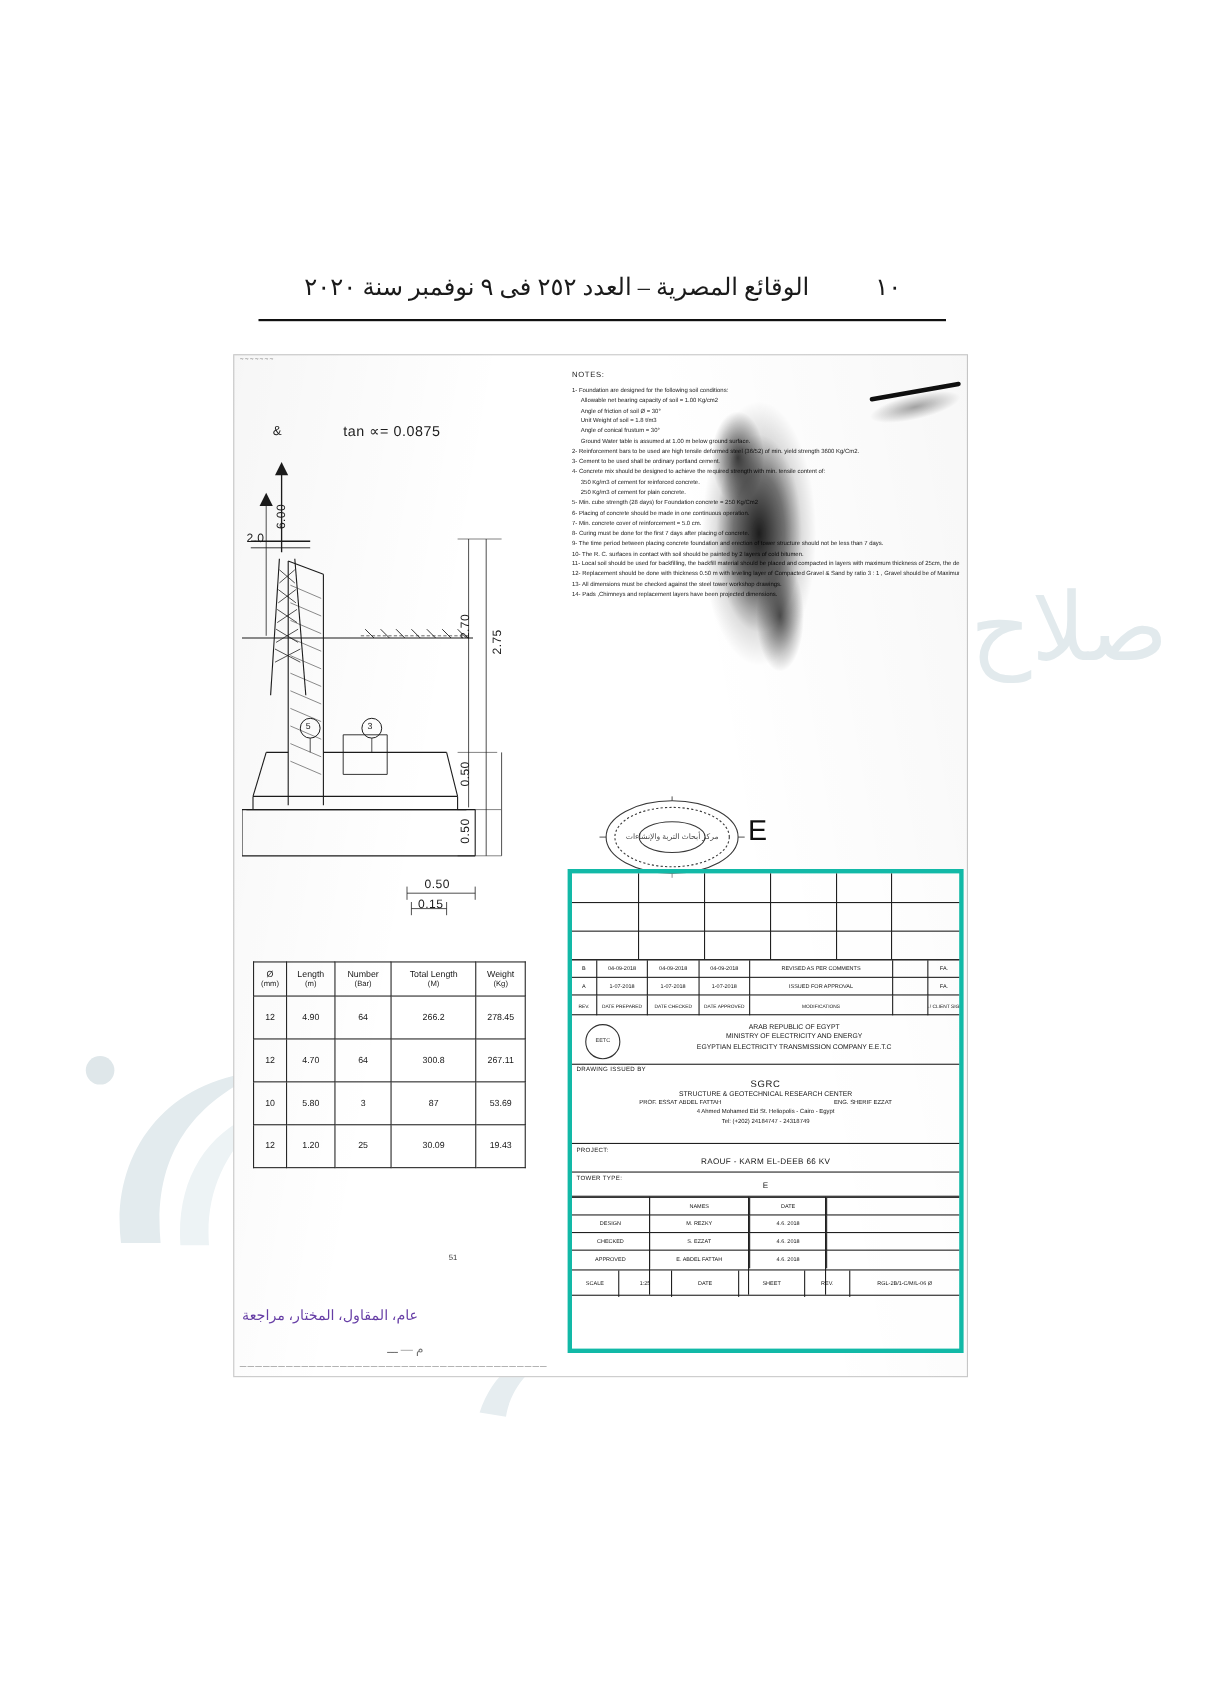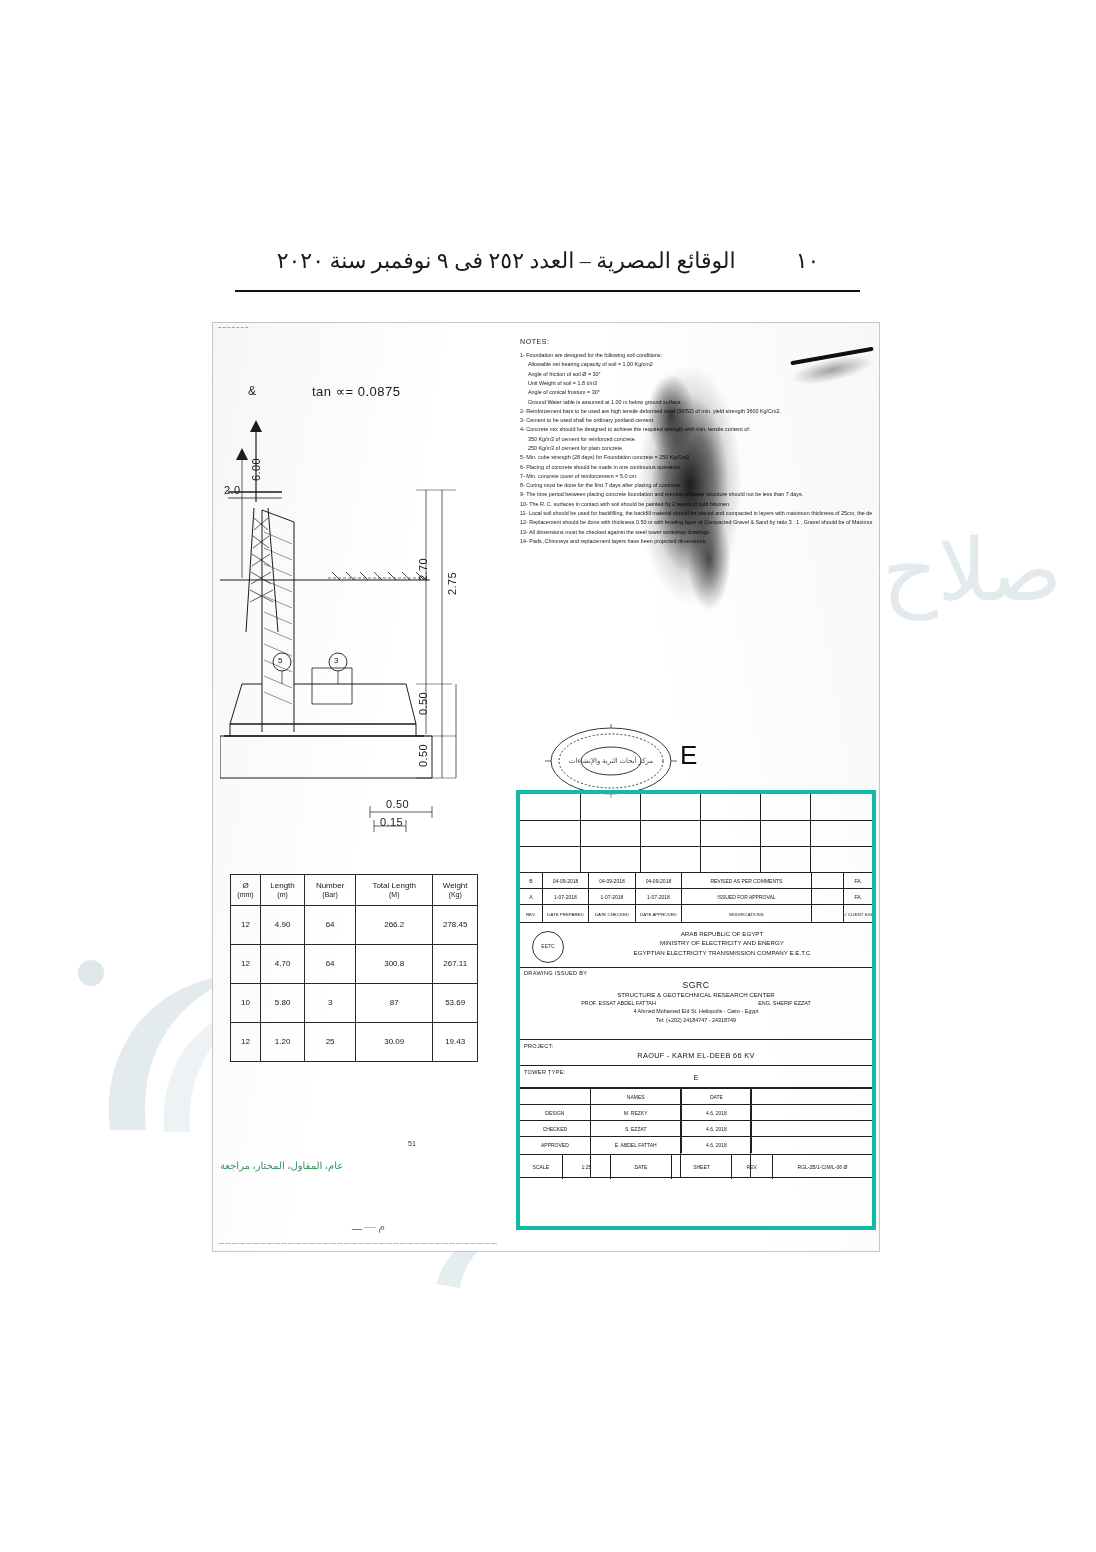--- a/index.html
+++ b/index.html
@@ -145,24 +145,24 @@
     font-size: 8px;
   }
   .bbs thead th small {
     display: block;
     font-size: 7px;
   }
 
   .hand-note {
     position: absolute;
     left: 8px;
-    top: 838px;
+    top: 866px;
     font-family: "Liberation Serif", serif;
-    font-size: 10px;
-    color: #15803d;
+    font-size: 13px;
+    color: #4c1d95;
     direction: rtl;
     opacity: 0.85;
   }
   .hand-note2 {
     position: absolute;
     left: 140px;
     top: 898px;
     font-family: "Liberation Serif", serif;
     font-size: 11px;
     color: #3b3b3b;

